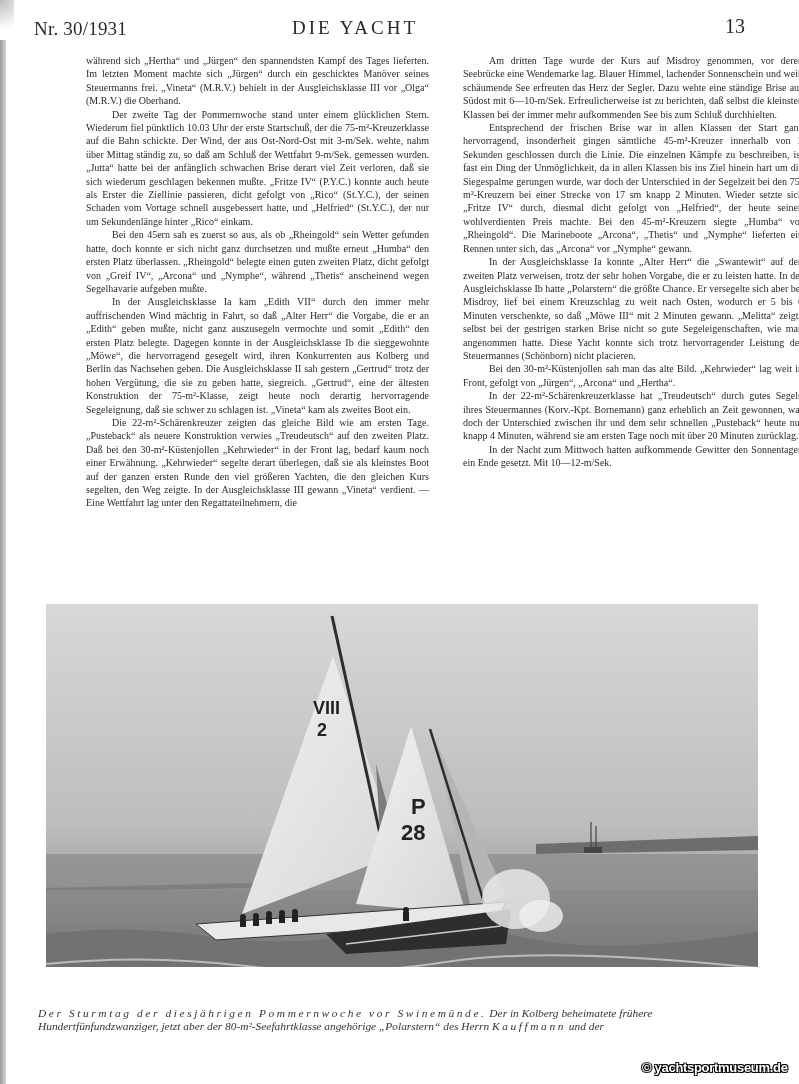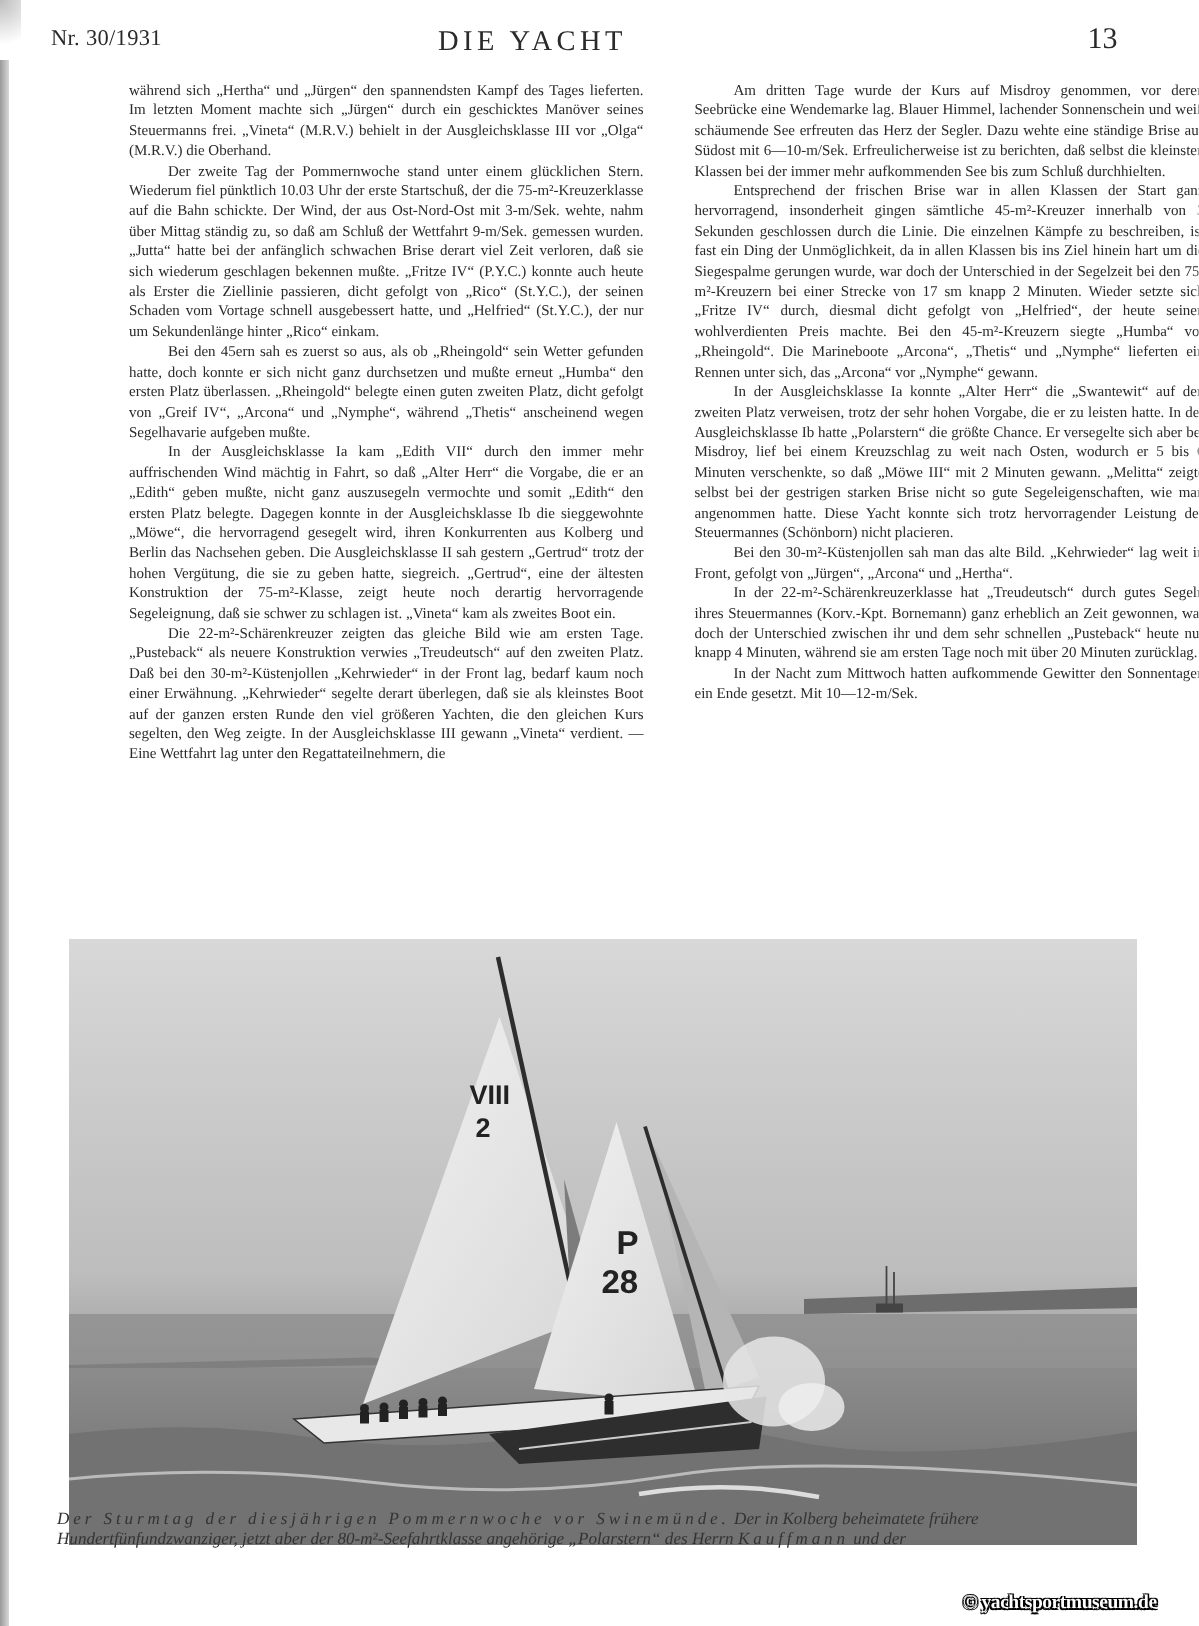--- a/index.html
+++ b/index.html
@@ -1,35 +1,35 @@
 <!DOCTYPE html>
 <html><head>
 <meta charset="utf-8">
 <style>
   html, body { margin:0; padding:0; }
   body { width:799px; height:1084px; background:#ffffff; position:relative; overflow:hidden;
          font-family:"Liberation Serif", "DejaVu Serif", serif; color:#2a2a2a; }
   .spine { position:absolute; left:0; top:0; width:6px; height:1084px; background:linear-gradient(90deg,#9a9a9a,#d8d8d8); }
   .spine-top { position:absolute; left:0; top:0; width:14px; height:40px; background:radial-gradient(circle at 0 0,#bdbdbd,#ffffff 70%); }
-  .hdr-left { position:absolute; left:34px; top:18px; font-size:15px; letter-spacing:0.2px; }
+  .hdr-left { position:absolute; left:34px; top:18px; font-size:19px; letter-spacing:0.2px; }
   .hdr-center { position:absolute; left:0; width:710px; top:17px; text-align:center; font-size:19px; letter-spacing:3px; }
   .hdr-right { position:absolute; left:725px; top:15px; font-size:20px; }
   .col { position:absolute; top:54px; font-size:10px; line-height:13.4px; text-align:justify; hyphens:manual;margin-left:48px; }
   .col.left { left:38px; width:343px; }
   .col.right { left:415px; width:340px; }
   .col p { margin:0; text-indent:26px; }
   .col p.noindent { text-indent:0; }
-  .photo { position:absolute; left:46px; top:626px; width:712px; height:404px; overflow:hidden; background:#cfcfcf; }
+  .photo { position:absolute; left:46px; top:604px; width:712px; height:363px; overflow:hidden; background:#cfcfcf; }
   .photo svg { display:block; }
   .caption { position:absolute; left:38px; top:1007px; width:712px; font-size:11.4px; line-height:12.6px; font-style:italic; text-align:justify; color:#333; }
   .caption .sp { letter-spacing:2.6px; }
   .caption .line3 { display:flex; justify-content:space-between; }
   .caption .line3 .mid { margin-left:205px; }
   .caption .credit { font-size:9.5px; letter-spacing:0.6px; }
-  .watermark { position:absolute; left:642px; top:1060px; font-family:Liberation Serif, serif; font-size:13px; font-weight:bold; color:#fff;
+  .watermark { position:absolute; left:642px; top:1060px; font-family:Liberation Sans, sans-serif; font-size:13px; font-weight:bold; color:#fff;
                text-shadow:0 0 1px #000, 1px 1px 0 #000, -1px -1px 0 #000, 1px -1px 0 #000, -1px 1px 0 #000; letter-spacing:-0.3px;text-align:right; }
 </style>
 </head>
 <body>
 
 <div class="spine"></div>
 <div class="spine-top"></div>
 
 <div class="hdr-left">Nr. 30/1931</div>
 <div class="hdr-center">DIE YACHT</div>

